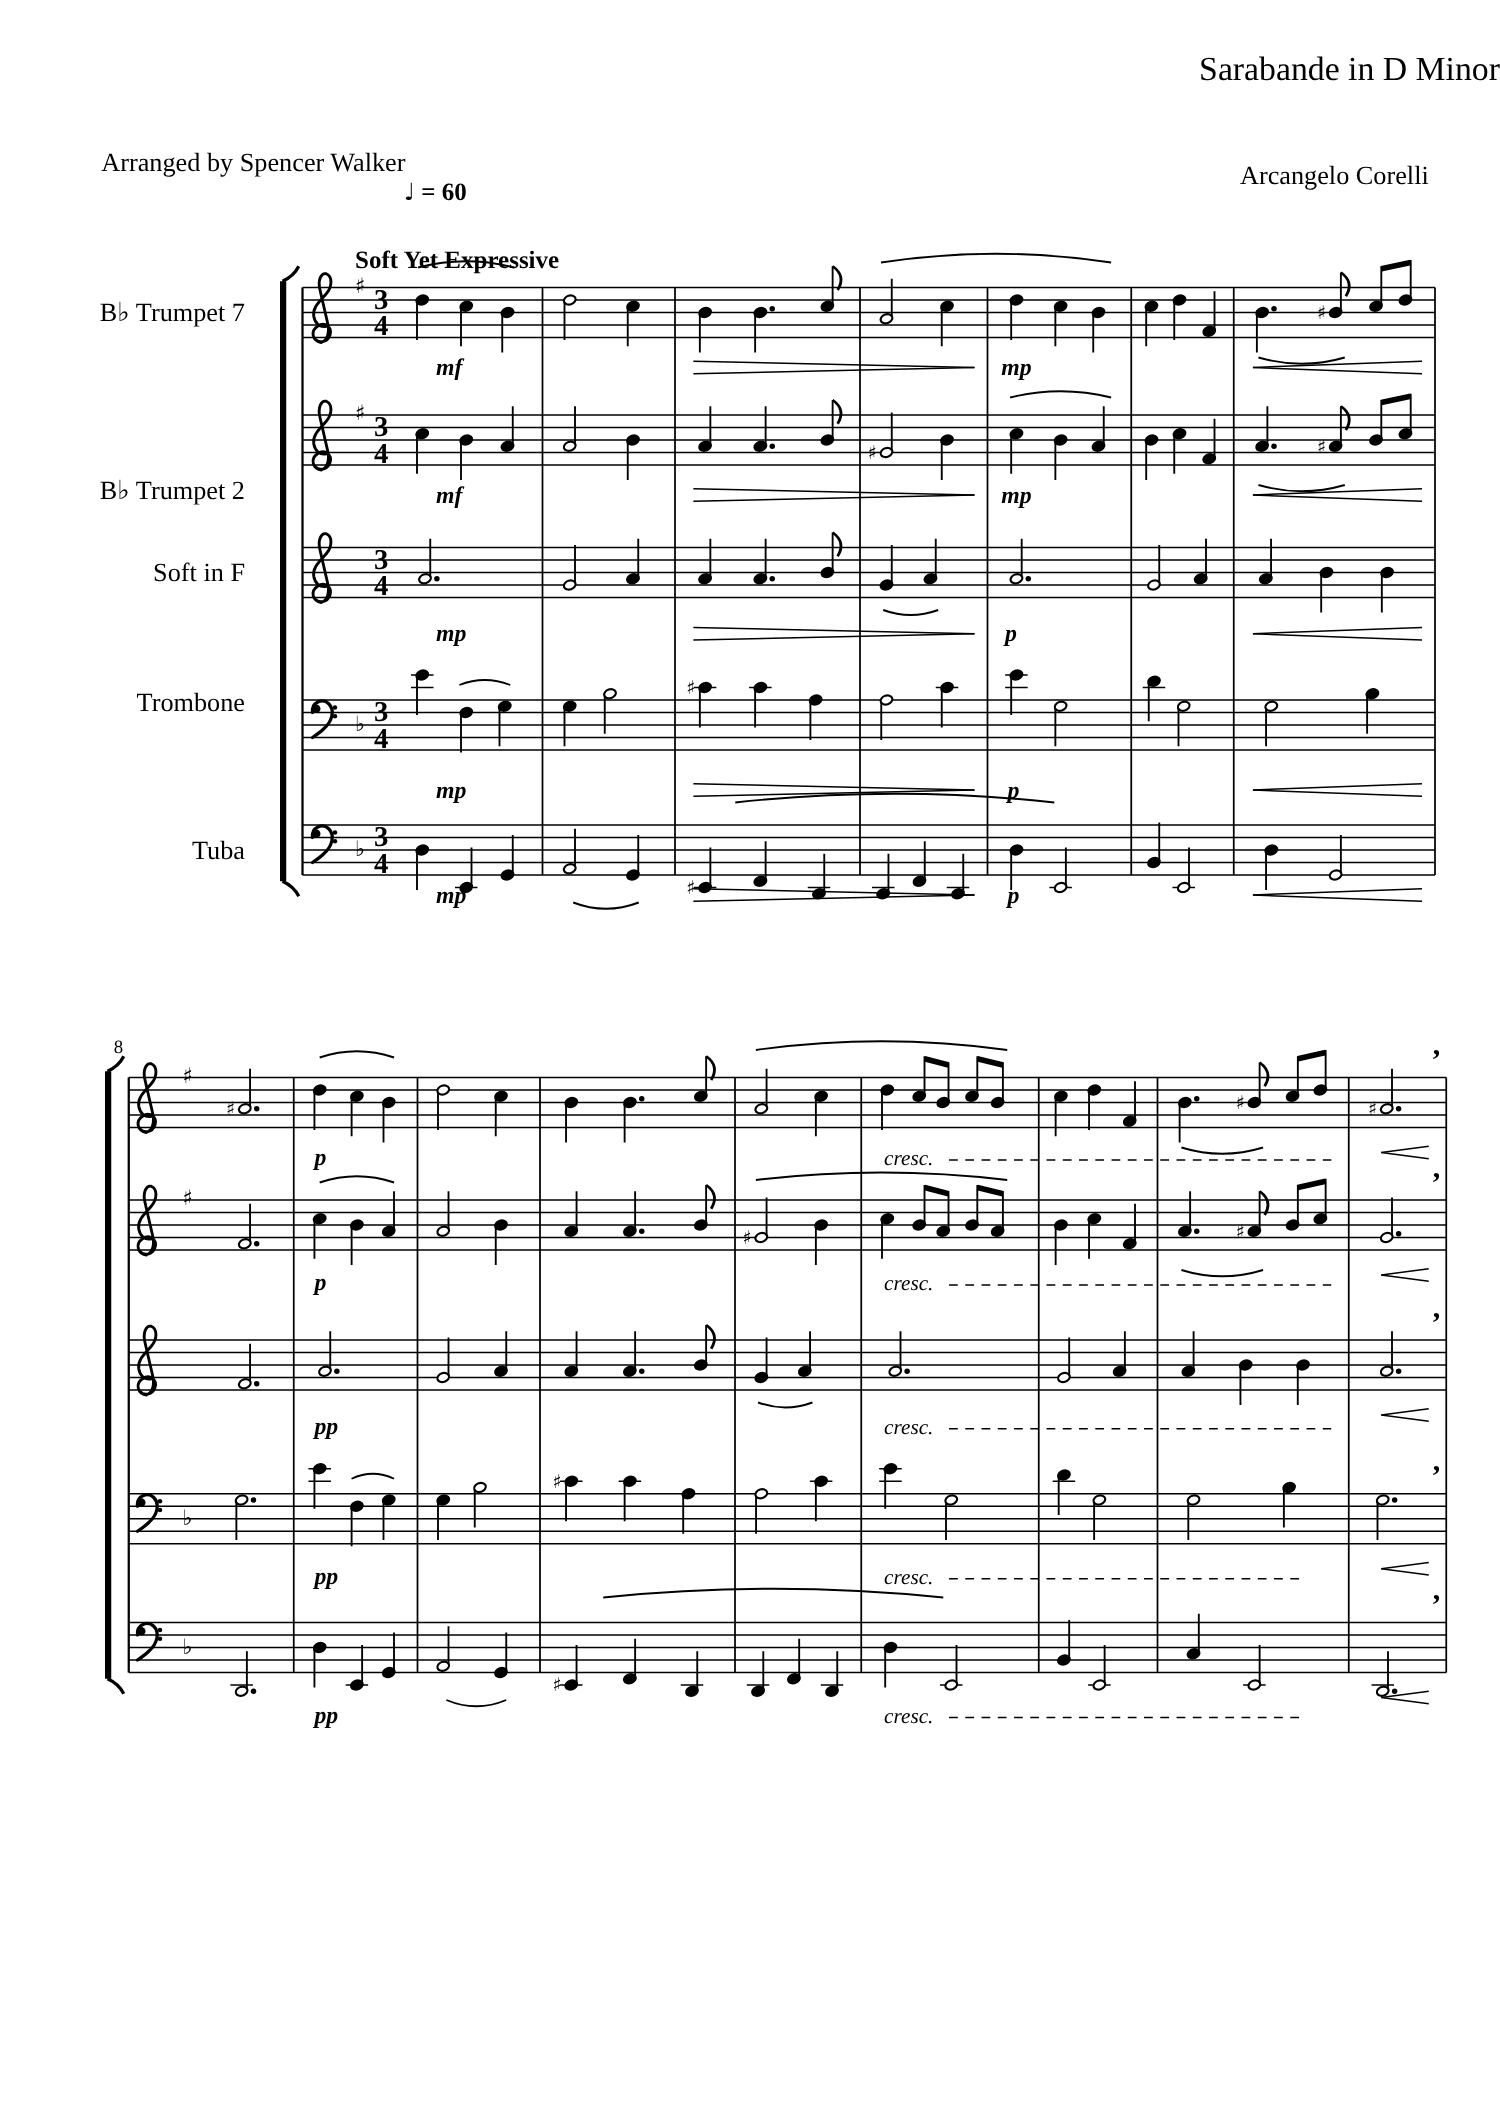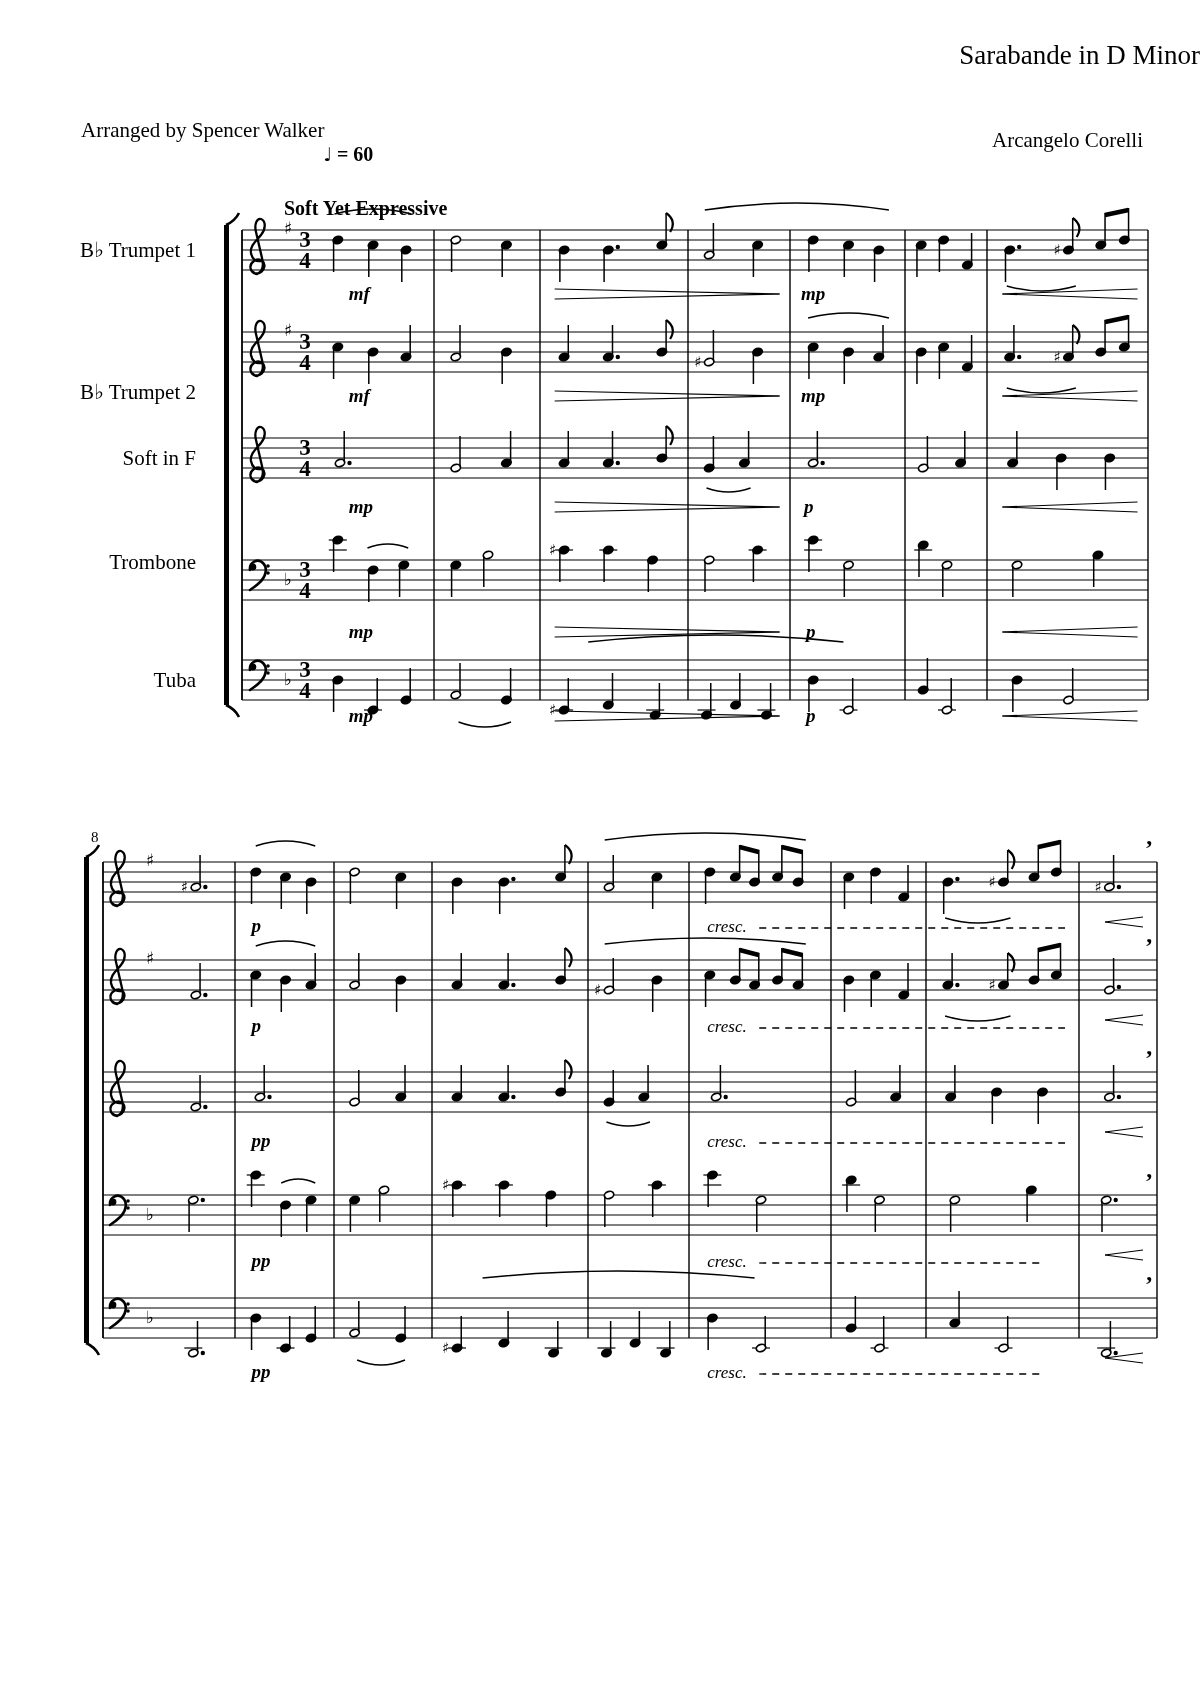--- a/index.html
+++ b/index.html
@@ -18,21 +18,21 @@
 </head>
 <body>
 
 <div class="page">
   <div class="title">Sarabande in D Minor</div>
   <div class="arranger">Arranged by Spencer Walker</div>
   <div class="composer">Arcangelo Corelli</div>
   <div class="tempo"><span class="mus">♩</span> <span>= 60</span></div>
   <div class="expression">Soft Yet Expressive</div>
 
-  <div class="inst-label" style="top: 238px;">B♭ Trumpet 1</div>
+  <div class="inst-label" style="top: 238px;">B♭ Trumpet 7</div>
   <div class="inst-label" style="top: 340px; margin-top: 40px;">B♭ Trumpet 2</div>
   <div class="inst-label" style="top: 446px;">Soft in F</div>
   <div class="inst-label" style="top: 550px;">Trombone</div>
   <div class="inst-label" style="top: 668px;">Tuba</div>
 
   <svg id="score-svg" width="1200" height="1697" viewBox="0 0 1200 1697" style="position:absolute;left:0;top:0;">
       <rect x="224" y="225" width="5" height="480" fill="#000000"></rect>
       <path d="M226 225 q 9 -4 13 -12" fill="none" stroke="#000000" stroke-width="2.6"></path>
       <path d="M226 705 q 9 4 13 12" fill="none" stroke="#000000" stroke-width="2.6"></path>
       <line x1="242" y1="230" x2="242" y2="700" stroke="#000000" stroke-width="1.8"></line>

